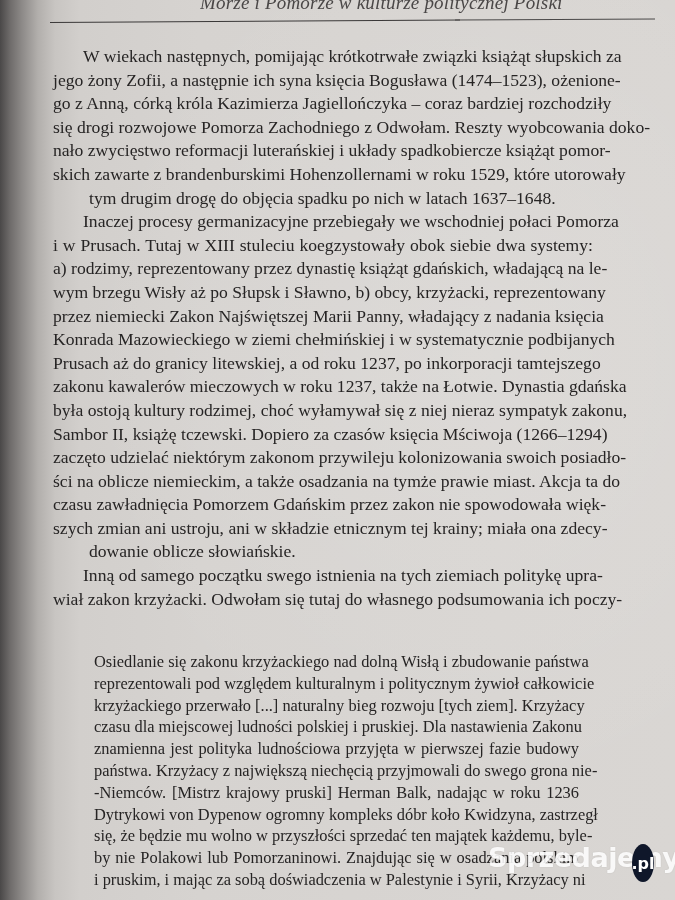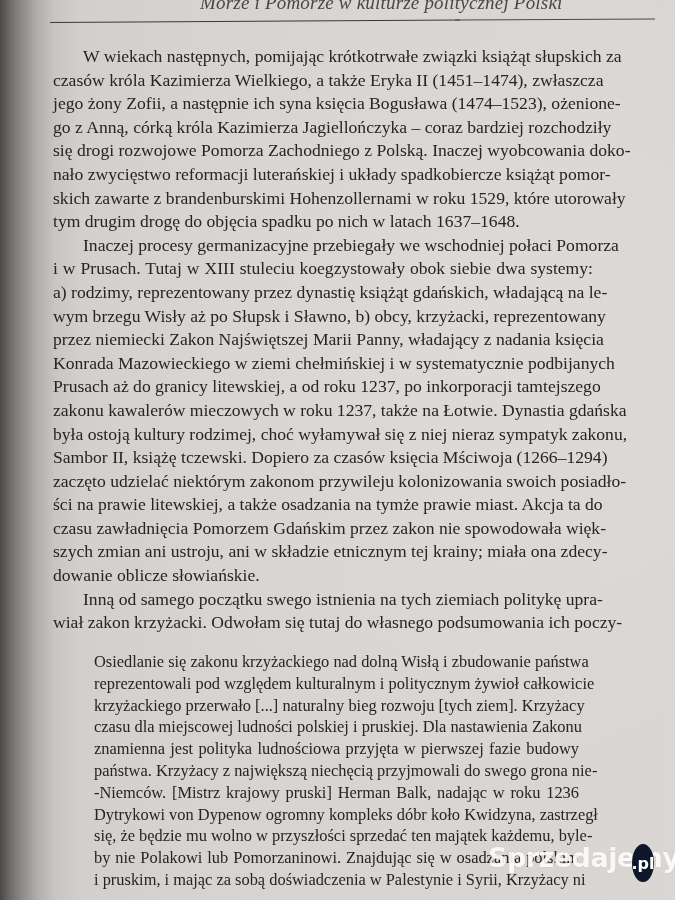--- a/index.html
+++ b/index.html
@@ -26,21 +26,21 @@
   .head-rule-right {
     position:absolute; left:455px; top:19px; width:200px; height:1px;
     background:#4a4848; transform:rotate(-0.35deg);
   }
   .body-text {
     position:absolute; left:53px; top:45px; width:540px;
     font-size:17.6px; line-height:23.6px; text-align:justify;
   }
   .body-text p { margin:0; }
   .line { display:block; white-space:nowrap; text-align-last:justify; text-align:justify; }
-  .line.last { text-align-last:left; }
+  .line.last { text-align-last:left;margin-left:36px; }
   .indent { padding-left:30px; }
   .quote {
     position:absolute; left:94px; top:651px; width:485px;
     font-size:16.4px; line-height:21.8px;
   }
   .watermark {
     position:absolute; left:488px; top:842px;
     font-family: "DejaVu Sans", sans-serif; font-weight:bold;
     font-size:27px; color:rgba(255,255,255,0.88); letter-spacing:-0.5px;
     text-shadow: 0 0 2px rgba(0,0,0,0.08);
@@ -57,41 +57,40 @@
 
 <div class="page-noise"></div>
 
 <div class="running-head">Morze i Pomorze w kulturze politycznej Polski</div>
 <div class="head-rule"></div>
 <div class="head-rule-right"></div>
 
 <div class="body-text">
   <p>
     <span class="line indent">W wiekach następnych, pomijając krótkotrwałe związki książąt słupskich za</span>
-    <span class="line">czasów króla Kazimierza Wielkiego, a także Eryka II (1451–1474), zwłaszcza</span>
     <span class="line">jego żony Zofii, a następnie ich syna księcia Bogusława (1474–1523), ożenione-</span>
     <span class="line">go z Anną, córką króla Kazimierza Jagiellończyka – coraz bardziej rozchodziły</span>
-    <span class="line">się drogi rozwojowe Pomorza Zachodniego z Polską. Inaczej wyobcowania doko-</span>
+    <span class="line">się drogi rozwojowe Pomorza Zachodniego z Odwołam. Reszty wyobcowania doko-</span>
     <span class="line">nało zwycięstwo reformacji luterańskiej i układy spadkobiercze książąt pomor-</span>
     <span class="line">skich zawarte z brandenburskimi Hohenzollernami w roku 1529, które utorowały</span>
     <span class="line last">tym drugim drogę do objęcia spadku po nich w latach 1637–1648.</span>
   </p>
   <p>
     <span class="line indent">Inaczej procesy germanizacyjne przebiegały we wschodniej połaci Pomorza</span>
     <span class="line">i w Prusach. Tutaj w XIII stuleciu koegzystowały obok siebie dwa systemy:</span>
     <span class="line">a) rodzimy, reprezentowany przez dynastię książąt gdańskich, władającą na le-</span>
     <span class="line">wym brzegu Wisły aż po Słupsk i Sławno, b) obcy, krzyżacki, reprezentowany</span>
     <span class="line">przez niemiecki Zakon Najświętszej Marii Panny, władający z nadania księcia</span>
     <span class="line">Konrada Mazowieckiego w ziemi chełmińskiej i w systematycznie podbijanych</span>
     <span class="line">Prusach aż do granicy litewskiej, a od roku 1237, po inkorporacji tamtejszego</span>
     <span class="line">zakonu kawalerów mieczowych w roku 1237, także na Łotwie. Dynastia gdańska</span>
     <span class="line">była ostoją kultury rodzimej, choć wyłamywał się z niej nieraz sympatyk zakonu,</span>
     <span class="line">Sambor II, książę tczewski. Dopiero za czasów księcia Mściwoja (1266–1294)</span>
     <span class="line">zaczęto udzielać niektórym zakonom przywileju kolonizowania swoich posiadło-</span>
-    <span class="line">ści na prawie litewskiej, a także osadzania na tymże prawie miast. Akcja ta do</span>
+    <span class="line">ści na oblicze niemieckim, a także osadzania na tymże prawie miast. Akcja ta do</span>
     <span class="line">czasu zawładnięcia Pomorzem Gdańskim przez zakon nie spowodowała więk-</span>
     <span class="line">szych zmian ani ustroju, ani w składzie etnicznym tej krainy; miała ona zdecy-</span>
     <span class="line last">dowanie oblicze słowiańskie.</span>
   </p>
   <p>
     <span class="line indent">Inną od samego początku swego istnienia na tych ziemiach politykę upra-</span>
     <span class="line">wiał zakon krzyżacki. Odwołam się tutaj do własnego podsumowania ich poczy-</span>
   </p>
 </div>
 

